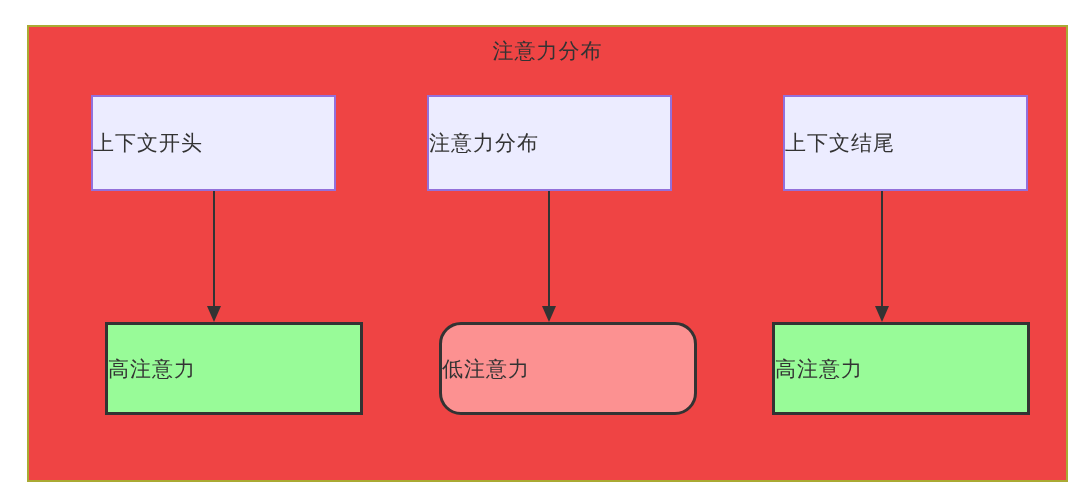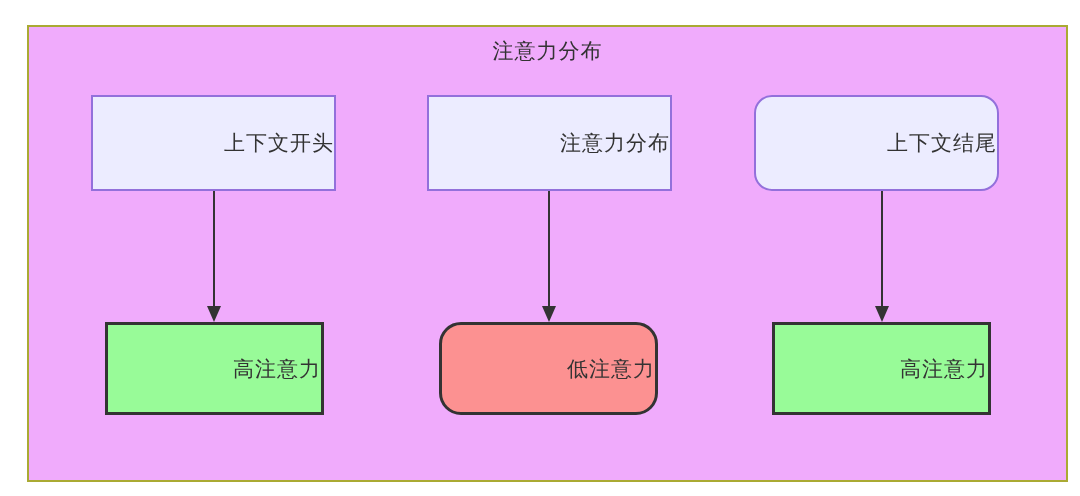--- a/index.html
+++ b/index.html
@@ -6,57 +6,57 @@
   html, body {
     width: 1080px; height: 496px;
     background: #ffffff;
     font-family: "Liberation Sans", "DejaVu Sans", sans-serif;
     overflow: hidden;
   }
   .canvas {
     position: absolute;
     left: 27px; top: 25px;
     width: 1041px; height: 457px;
-    background: #f0abfc;
+    background: #ef4444;
     border: 2px solid #AAAA33;
   }
   .diagram-title {
     position: absolute;
     top: 10px; left: 0;
     width: 100%;
     text-align: center;
     font-size: 21px;
     color: #333333;
     letter-spacing: 1px;
   }
   .node {
     position: absolute;
     display: flex;
     align-items: center;
-    justify-content: flex-end;
+    justify-content: flex-start;
     font-size: 21px;
     color: #333333;
     letter-spacing: 1px;
     text-align: center;
   }
   .source-node {
     top: 68px;
     width: 245px; height: 96px;
     background: #ECECFF;
     border: 2px solid #9370DB;
   }
   .result-node {
     top: 295px;
-    width: 219px; height: 93px;
+    width: 258px; height: 93px;
     border: 3px solid #333333;
   }
   
   .col0 .source-node { left: 62px; }
   .col1 .source-node { left: 398px; }
-  .col2 .source-node { left: 725px; border-radius: 18px; }
+  .col2 .source-node { left: 754px; }
   .col0 .result-node { left: 76px; }
   .col1 .result-node { left: 410px; border-radius: 22px; }
   .col2 .result-node { left: 743px; }
   .arrow {
     position: absolute;
     top: 164px;
     width: 20px; height: 131px;
   }
   .col0 .arrow { left: 175px; }
   .col1 .arrow { left: 510px; }

